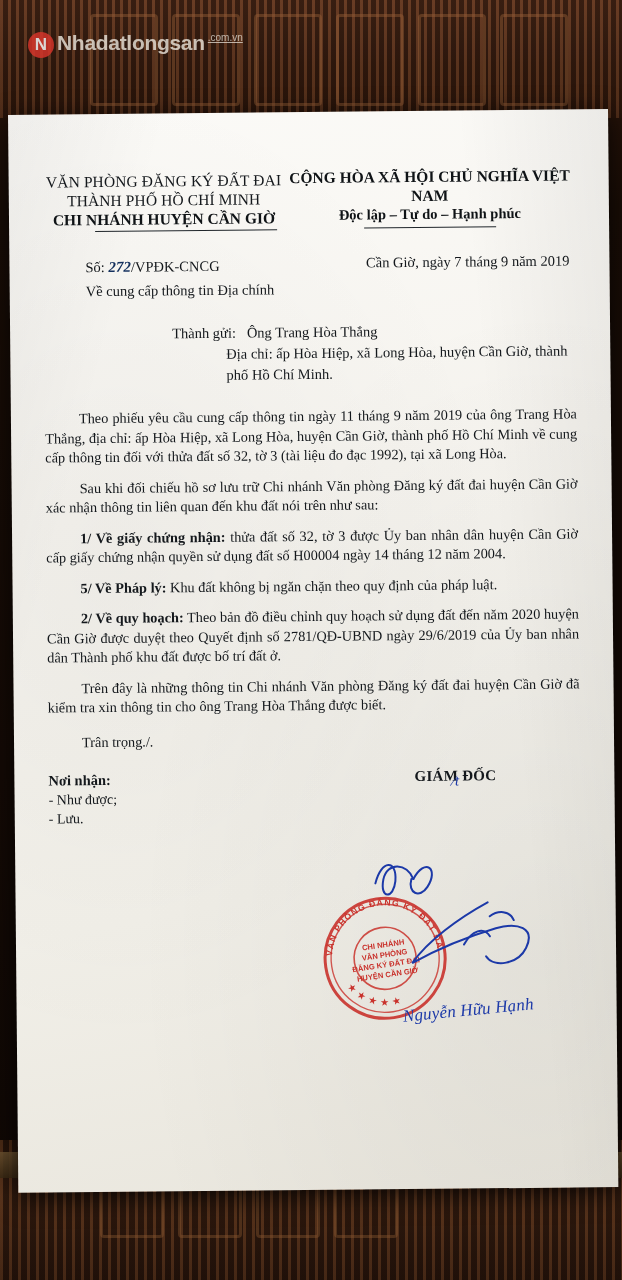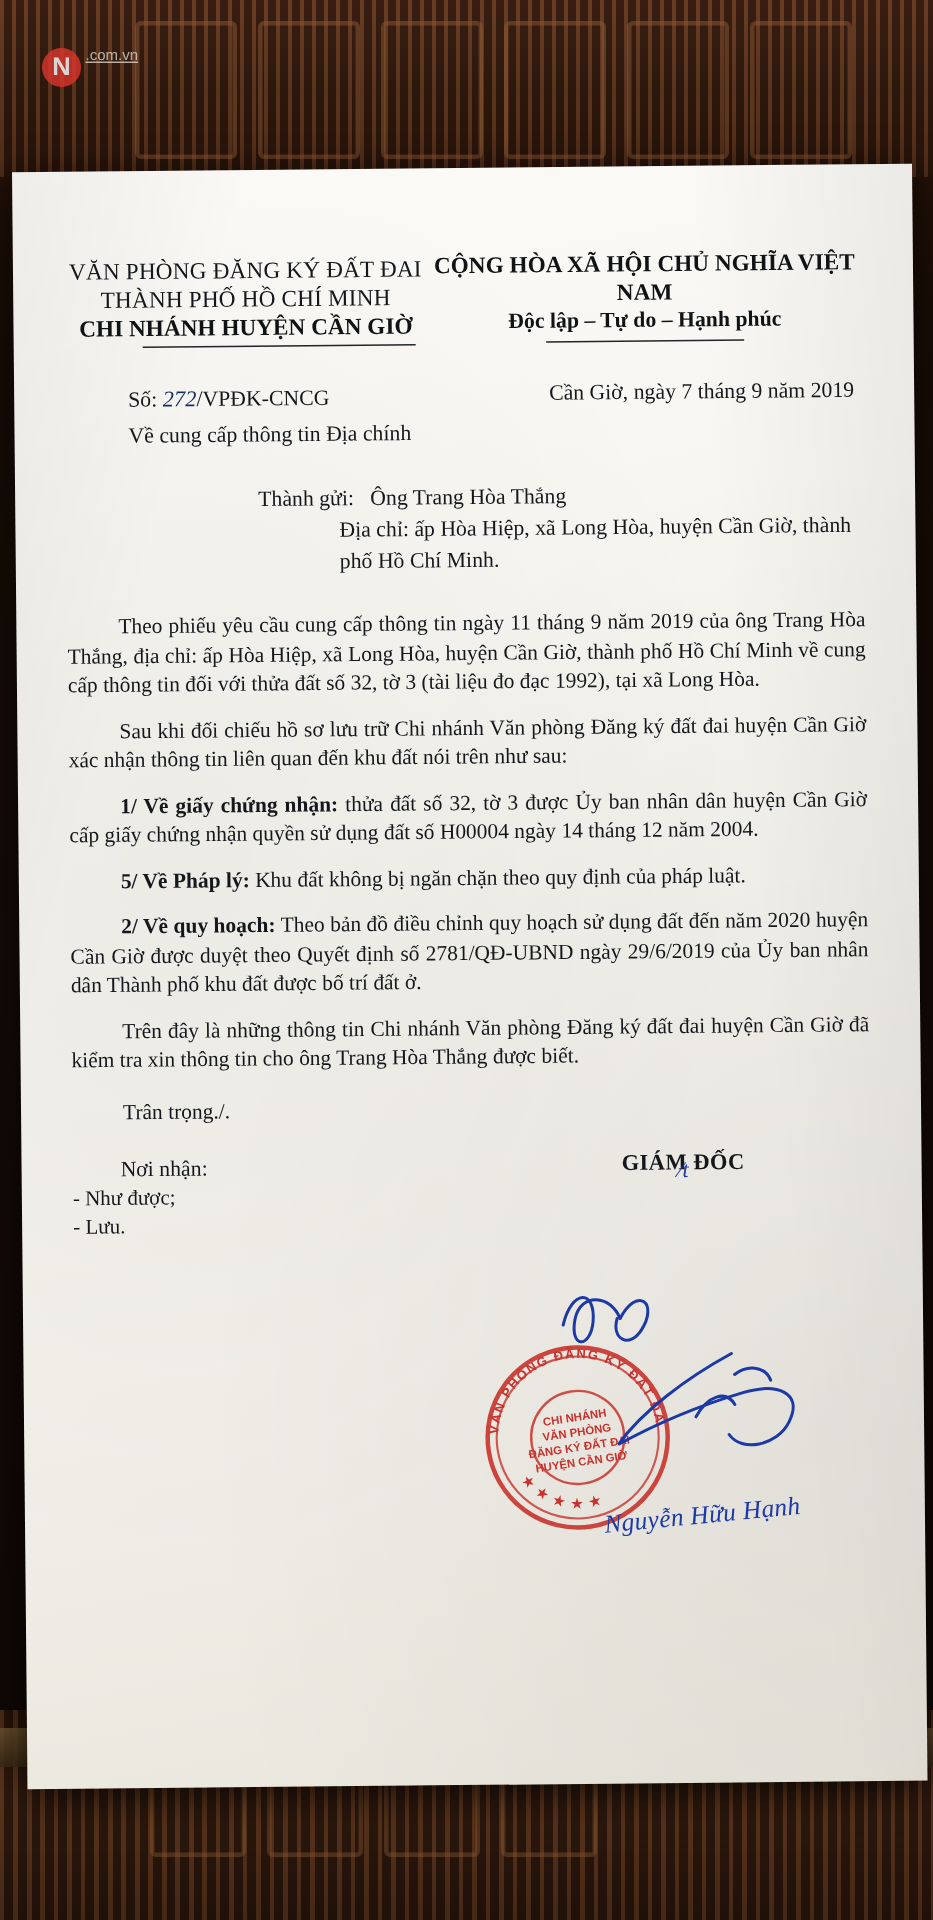--- a/index.html
+++ b/index.html
@@ -85,21 +85,21 @@
   .underline-short{
     width:132px;height:1px;background:#20262b;margin:3px auto 0 auto;
   }
   .underline-left{width:182px;height:1px;background:#20262b;margin:2px auto 0 52px;}
 
   
   .refrow{display:flex;justify-content:space-between;margin-top:24px;padding:0 6px 0 42px;}
   .ref-left{font-size:14.5px;color:#14181c;line-height:22px;}
   .ref-num{
     font-family:"Liberation Serif", serif;color:#14305e;
-    font-style:italic;font-size:15px;
+    font-style:italic;font-size:15px;font-weight:bold;
   }
   .ref-right{font-size:14.5px;color:#14181c;padding-top:1px;}
   .subject{font-size:14.5px;color:#14181c;margin-top:2px;}
 
   
   .recipient{margin-top:22px;padding-left:128px;}
   .recipient .rl{font-size:14.5px;color:#14181c;line-height:21px;}
   .recipient .ind{padding-left:54px;}
 
   
@@ -107,21 +107,21 @@
   p.para{
     font-size:14.3px;color:#14181c;line-height:19.5px;text-align:justify;
     margin:0 0 11px 0;text-indent:34px;
   }
   p.para b{font-weight:bold;}
   .sig-note{margin-top:16px;text-indent:34px;font-size:14.3px;color:#14181c;}
 
   
   .footer{margin-top:20px;display:flex;justify-content:space-between;}
   .foot-left{font-size:14px;color:#14181c;line-height:19px;}
-  .foot-left .ttl{font-weight:normal;font-size:14.5px;margin-left:32px;}
+  .foot-left .ttl{font-weight:bold;font-size:14.5px;}
   .foot-right{width:250px;text-align:center;position:relative;}
   .foot-right .dir{font-weight:bold;font-size:15px;color:#14181c;letter-spacing:.3px;}
 
   
   .stamp{
     position:absolute;left:300px;top:778px;width:138px;height:138px;
     transform:rotate(-8deg);
   }
   .stamp svg{display:block;}
 
@@ -153,20 +153,21 @@
   <div class="carve" style="left:500px;top:14px;width:62px;height:86px;"></div>
   <div class="bg-bottomband"></div>
   <div class="carve" style="left:100px;top:1158px;width:58px;height:74px;border-color:rgba(140,90,50,.4);"></div>
   <div class="carve" style="left:178px;top:1158px;width:58px;height:74px;border-color:rgba(140,90,50,.4);"></div>
   <div class="carve" style="left:256px;top:1158px;width:58px;height:74px;border-color:rgba(140,90,50,.4);"></div>
   <div class="carve" style="left:334px;top:1158px;width:58px;height:74px;border-color:rgba(140,90,50,.4);"></div>
   <div class="bg-edge"></div>
 
   <div class="watermark">
     <div class="wm-logo">N</div>
+    <div class="wm-text">Nhadatlongsan</div>
     <div class="wm-tld">.com.vn</div>
   </div>
 
   <div class="paper">
     <div class="paper-inner">
 
       <div class="hdr">
         <div class="hdr-left">
           <div class="h-line">VĂN PHÒNG ĐĂNG KÝ ĐẤT ĐAI</div>
           <div class="h-line">THÀNH PHỐ HỒ CHÍ MINH</div>

